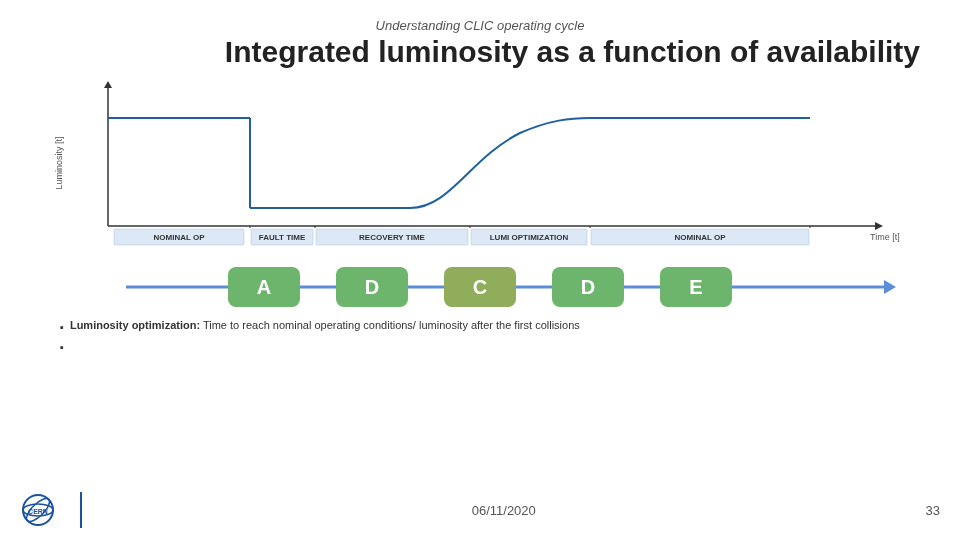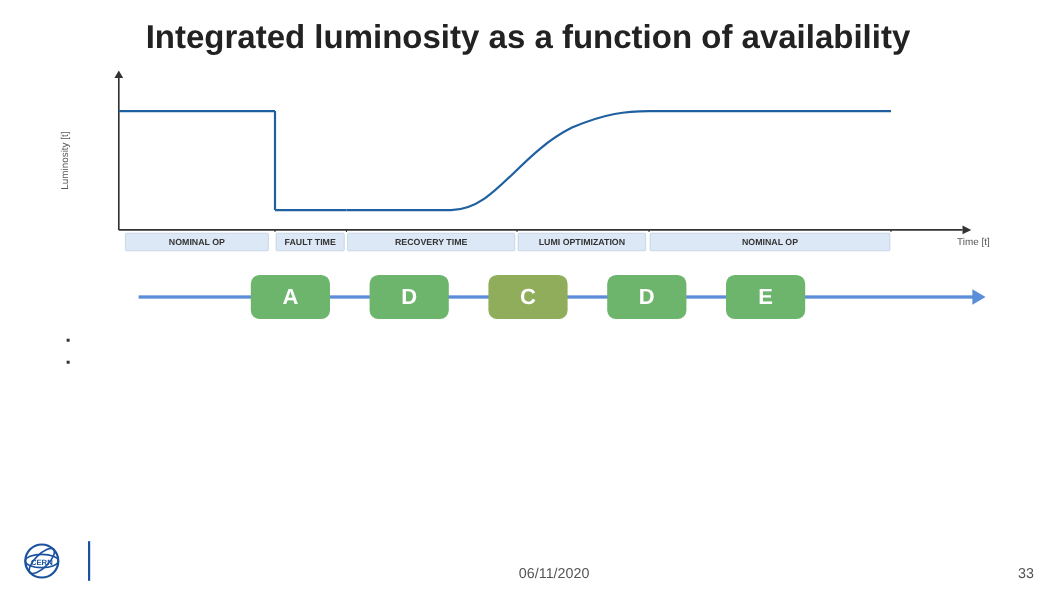--- a/index.html
+++ b/index.html
@@ -22,21 +22,21 @@
 
     .subtitle {
       text-align: center;
       font-size: 13px;
       color: #555;
       font-style: italic;
       margin-bottom: 2px;
     }
 
     .title {
-      text-align: center;
+      text-align: right;
       font-size: 30px;
       font-weight: bold;
       color: #222;
       margin-bottom: 10px;
       line-height: 1.1;
     }
 
     
     .chart-area {
       position: relative;
@@ -131,21 +131,21 @@
       margin-top: 2px;
     }
 
     
     .footer {
       position: absolute;
       bottom: 12px;
       left: 0;
       right: 0;
       display: flex;
-      align-items: flex-end;
+      align-items: center;
       justify-content: space-between;
       padding: 0 20px;
     }
 
     .cern-logo {
       width: 52px;
       height: 36px;
     }
 
     .footer-divider {
@@ -163,20 +163,21 @@
     .footer-page {
       font-size: 13px;
       color: #555;
     }
   </style>
 </head>
 <body>
 
 <div class="slide">
 
+  <div class="subtitle">Understanding CLIC operating cycle</div>
 
   <div class="title">Integrated luminosity as a function of availability</div>
 
   <div class="chart-area">
     <svg class="chart-svg" viewBox="0 0 860 175">
 
       <line x1="58" y1="10" x2="58" y2="148" stroke="#333" stroke-width="1.5"></line>
 
       <polygon points="54,10 62,10 58,3" fill="#333"></polygon>
 
@@ -254,20 +255,23 @@
     <div class="phase-box-wrapper">
       <div class="phase-box phase-box-green">
         <span>E</span>
       </div>
     </div>
   </div>
 
   <div class="bullets">
     <div class="bullet">
       <span class="bullet-dot">▪</span>
+      <span>
+        <strong>Luminosity optimization:</strong><span> Time to reach nominal operating conditions/ luminosity after the first collisions</span>
+      </span>
     </div>
     <div class="bullet">
       <span class="bullet-dot">▪</span>
     </div>
   </div>
 
   <div class="footer">
     <div class="footer-left">
 
       <svg class="cern-logo" viewBox="0 0 52 36">

